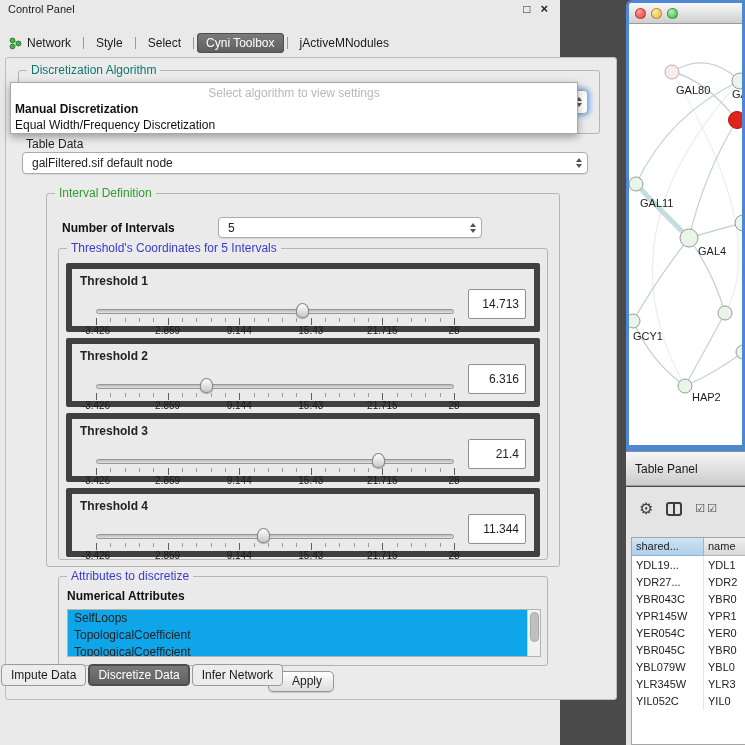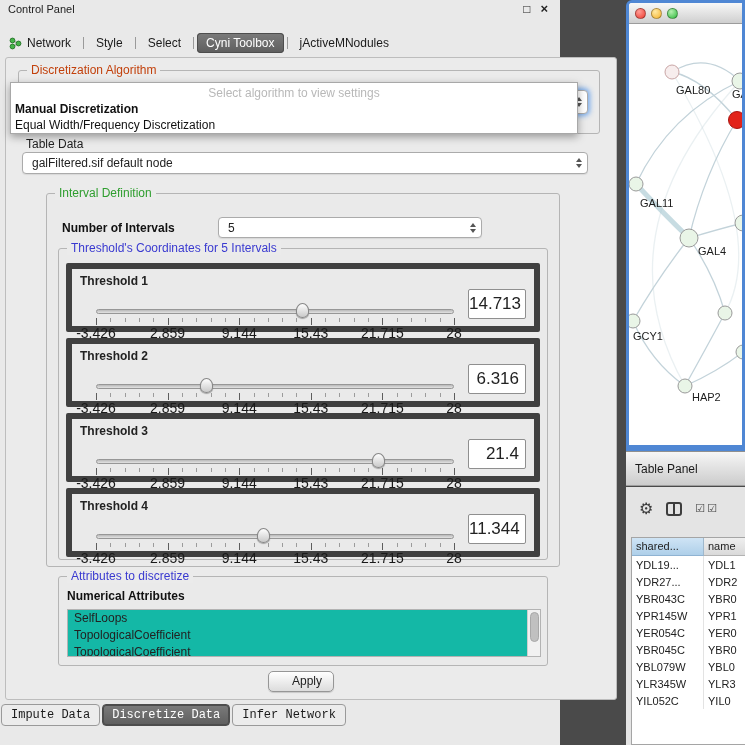--- a/index.html
+++ b/index.html
@@ -13,36 +13,36 @@
   }
   
   .cp { position:absolute; left:0; top:0; width:560px; height:745px; background:#e9e9e9; }
   .cp-titlebar { height:18px; display:flex; align-items:center; padding:0 12px 0 8px; font-size:11px; color:#222; }
   .cp-title { flex:1; }
   .win-btn { margin-left:10px; font-size:12px; color:#222; line-height:18px; cursor:default; }
   .win-btn.close { font-weight:bold; font-size:13px; }
 
   .tabrow { position:absolute; left:0; width:623px; display:flex; justify-content:flex-start; align-items:center; font-size:12px; }
   .tabrow.top { top:33px; }
-  .tabrow.bottom { top:704px;font-family:Liberation Mono, monospace; }
+  .tabrow.bottom { top:664px; }
   .tab { padding:3px 9px; display:flex; align-items:center; gap:5px; border-radius:4px; color:#1a1a1a; white-space:nowrap; }
   .tab.selected { background:linear-gradient(#7b7b7b,#5e5e5e); color:#fff; box-shadow:inset 0 0 0 1px #4d4d4d; }
   .tabrow.bottom .tab { border:1px solid #9a9a9a; background:#ececec; margin:0 1px; }
   .tabrow.bottom .tab.selected { background:linear-gradient(#7b7b7b,#5e5e5e); border:1px solid #4d4d4d; }
   .tabsep { width:1px; height:12px; background:#9a9a9a; margin:0 3px; }
   .neticon { width:13px; height:13px; }
 
   .main-frame { position:absolute; left:5px; top:57px; width:612px; height:643px; border:1px solid #bdbdbd; border-radius:3px; background:#ebebeb; }
 
   
   .groupbox { position:absolute; border:1px solid #b5b5b5; border-radius:3px; }
   .gb-title { position:absolute; top:-8px; left:8px; background:#ebebeb; padding:0 4px; font-size:12px; line-height:14px; white-space:nowrap; }
   .gb-title.green { color:#2f9e2f; }
   .gb-title.blue { color:#3a3ad0; }
-  .gb-title.dark { color:#c2410c; }
+  .gb-title.dark { color:#0f766e; }
 
   
   .combo { position:absolute; background:#fff; border:1px solid #ababab; border-radius:4px; font-size:12px; display:flex; align-items:center; padding:0 20px 0 9px; box-shadow:0 1px 1px rgba(0,0,0,.08); }
   .combo.glow { box-shadow:0 0 5px 2px rgba(100,160,235,.85); }
   .stepper { position:absolute; right:5px; top:50%; transform:translateY(-50%); display:flex; flex-direction:column; align-items:center; gap:2px; }
   .tri-up { width:0; height:0; border-left:3px solid transparent; border-right:3px solid transparent; border-bottom:4px solid #555; }
   .tri-down { width:0; height:0; border-left:3px solid transparent; border-right:3px solid transparent; border-top:4px solid #555; }
 
   
   .popup { position:absolute; left:10px; top:82px; width:568px; background:#fff; border:1px solid #a8a8a8; box-shadow:0 3px 8px rgba(0,0,0,.35); z-index:20; }
@@ -60,29 +60,29 @@
   .track { height:5px; background:linear-gradient(#b9b9b9,#e3e3e3); border:1px solid #979797; border-radius:3px; }
   .thumb { position:absolute; top:-6px; width:13px; height:15px; margin-left:-7px;
            background:linear-gradient(#fefefe,#c9c9c9); border:1px solid #878787;
            border-radius:7px 7px 7px 7px / 8px 8px 6px 6px; box-shadow:0 1px 1px rgba(0,0,0,.3); }
   .ruler { position:absolute; left:24px; top:49px; width:359px; height:7px;
     background-image:
       repeating-linear-gradient(90deg,#5d5d5d 0 1px,transparent 1px 71.6px),
       repeating-linear-gradient(90deg,#9b9b9b 0 1px,transparent 1px 14.32px);
     background-size:100% 7px,100% 4px;
     background-repeat:no-repeat,no-repeat; }
-  .scale { position:absolute; left:24px; top:56px; width:358px; height:11px; font-size:14px; color:#1a1a1a; }
+  .scale { position:absolute; left:24px; top:56px; width:358px; height:11px; font-size:10px; color:#1a1a1a; }
   .scale span { position:absolute; transform:translateX(-50%); white-space:nowrap; }
   .scale span:nth-child(1){left:0%;} .scale span:nth-child(2){left:20%;}
   .scale span:nth-child(3){left:40%;} .scale span:nth-child(4){left:60%;}
   .scale span:nth-child(5){left:80%;} .scale span:nth-child(6){left:100%;}
-  .val-box { position:absolute; left:396px; top:20px; width:58px; height:30px; background:#fff; border:1px solid #8f8f8f; border-radius:2px; font-size:17px; text-align:right; line-height:28px; padding-right:6px; }
-
-  
-  .attr-list { position:absolute; left:8px; top:32px; width:474px; height:48px; background:#14b8a6; border:1px solid #b3b3b3; overflow:hidden; }
+  .val-box { position:absolute; left:396px; top:20px; width:58px; height:30px; background:#fff; border:1px solid #8f8f8f; border-radius:2px; font-size:12px; text-align:right; line-height:28px; padding-right:6px; }
+
+  
+  .attr-list { position:absolute; left:8px; top:32px; width:474px; height:48px; background:#0ea5e9; border:1px solid #b3b3b3; overflow:hidden; }
   .attr-item { font-size:12px; line-height:17px; padding-left:6px; white-space:nowrap; }
   .vscroll { position:absolute; right:0; top:0; width:13px; height:100%; background:#f1f1f1; border-left:1px solid #cfcfcf; }
   .vthumb { position:absolute; left:2px; top:2px; width:9px; height:30px; background:#c0c0c0; border-radius:5px; border:1px solid #a8a8a8; }
 
   .apply-btn { position:absolute; left:268px; top:671px; width:66px; height:21px; border:1px solid #969696; border-radius:5px; background:linear-gradient(#ffffff,#dcdcdc); font-size:12px; text-align:center; line-height:19px; box-shadow:0 1px 1px rgba(0,0,0,.15);padding-left:12px; }
 
   
   .net-window { position:absolute; left:626px; top:0; width:119px; height:451px;
     border:3px solid #4f87d4; border-bottom-width:6px; border-radius:6px 0 0 0; background:#fff; overflow:hidden; }
   .net-titlebar { height:21px; background:linear-gradient(#f8f8f8,#cfcfcf); border-bottom:1px solid #9c9c9c; display:flex; align-items:center; padding-left:6px; }

